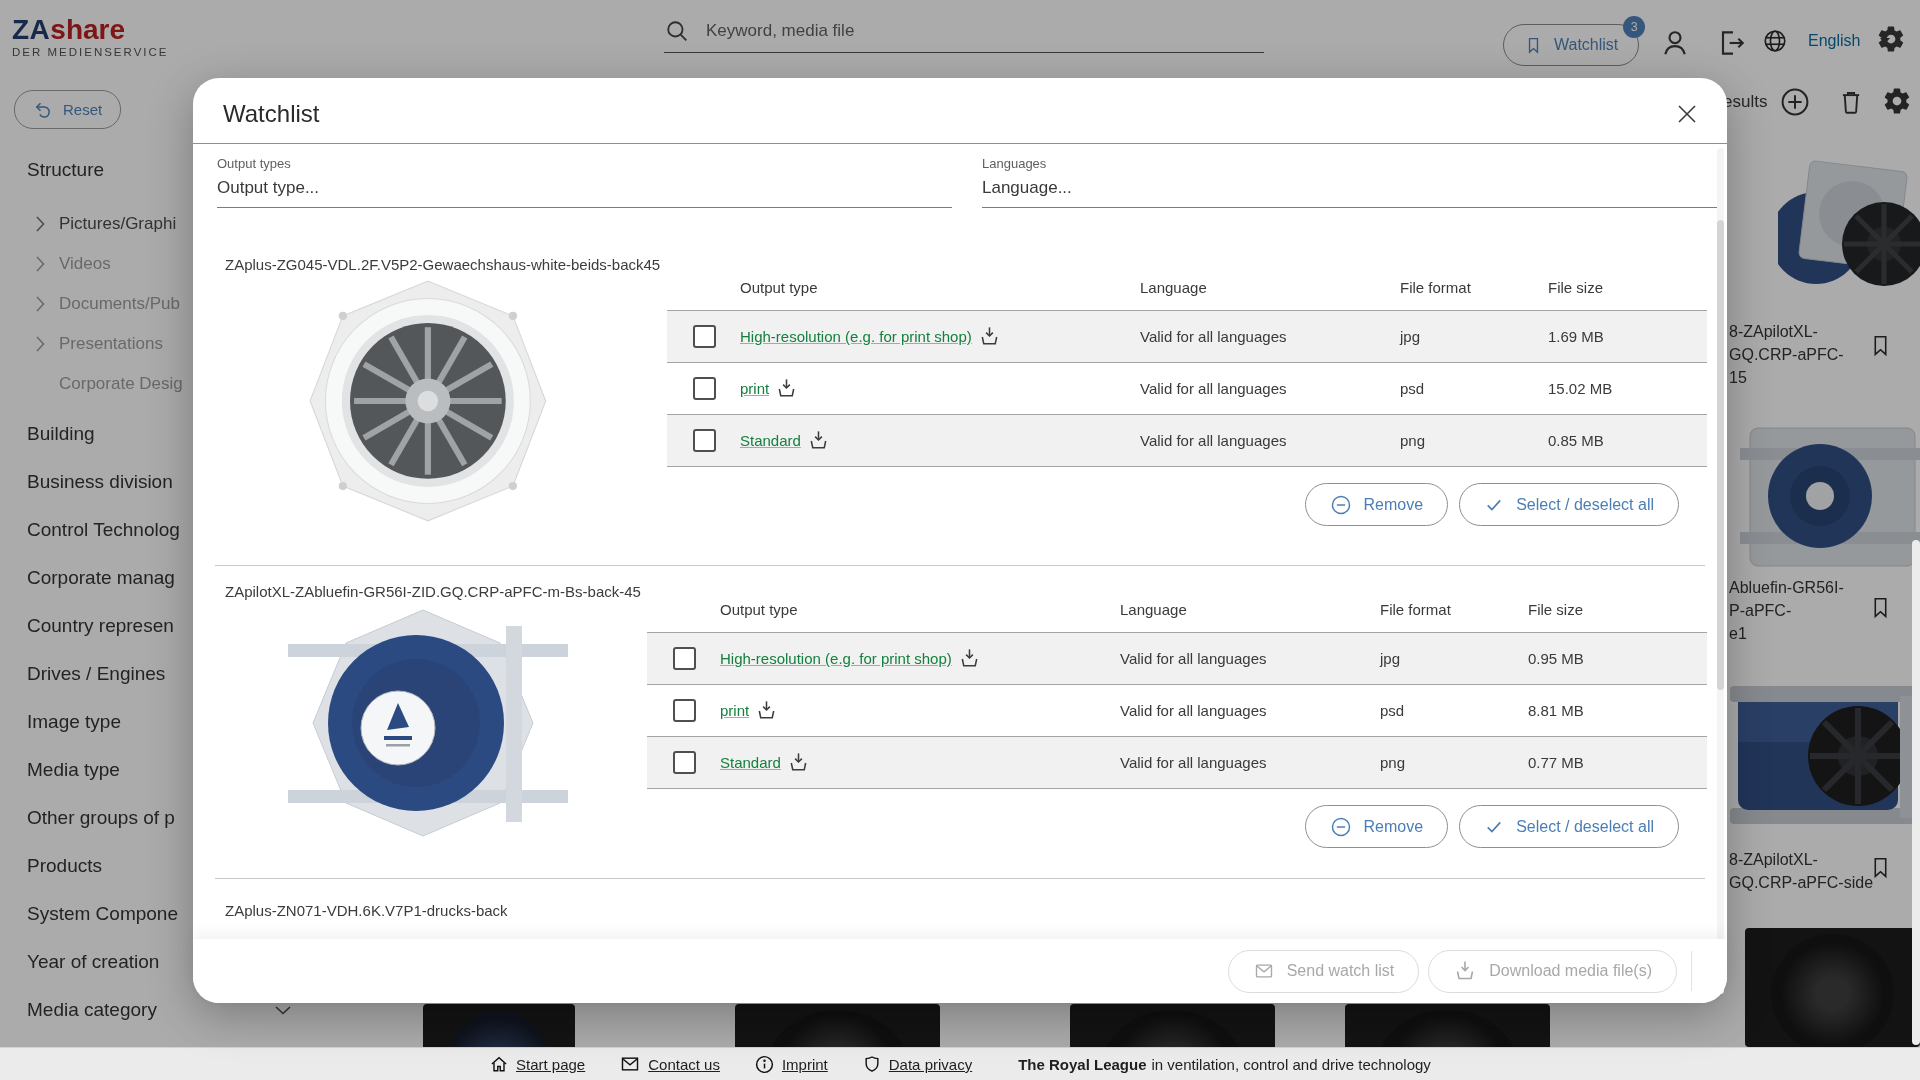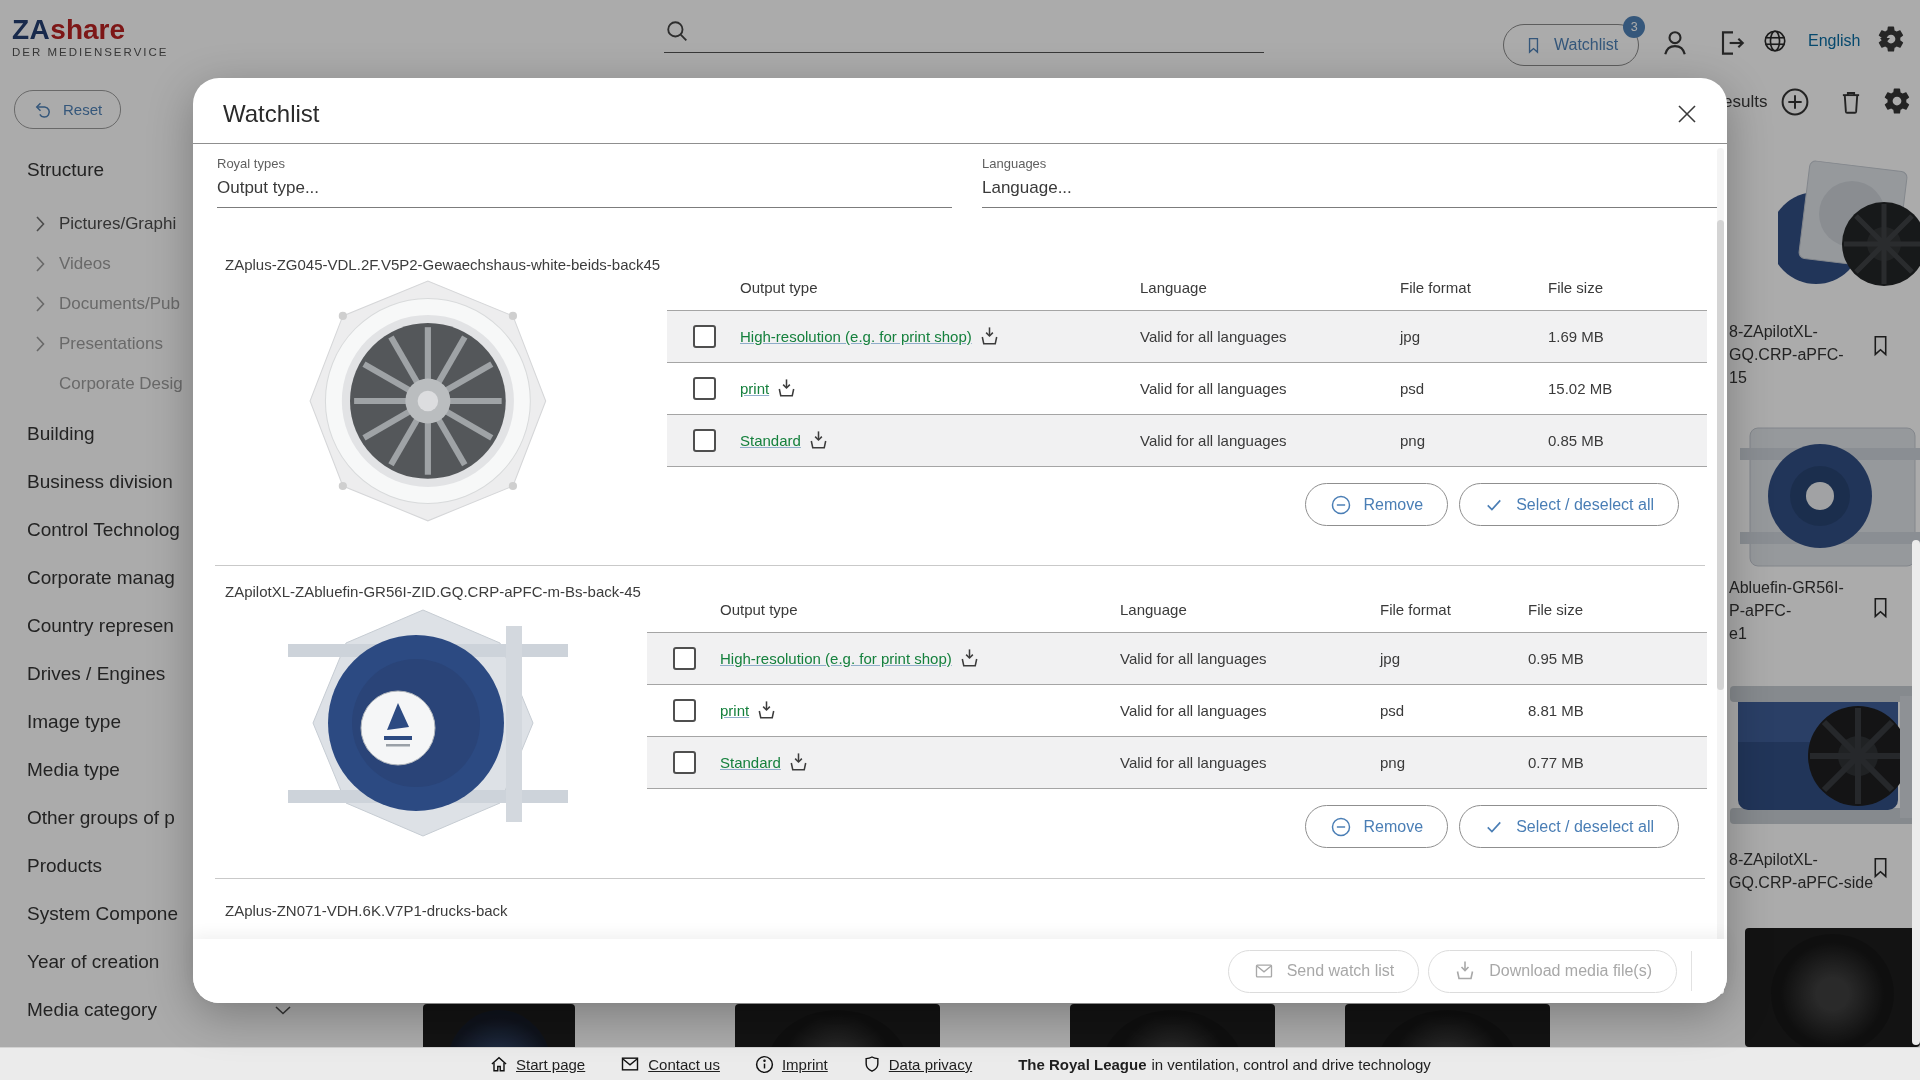--- a/index.html
+++ b/index.html
@@ -97,20 +97,21 @@
   <div class="abs logo">
     <div><span class="za">ZA</span><span class="share">share</span></div>
     <div class="sub">DER MEDIENSERVICE</div>
   </div>
 
   <div class="abs searchbox">
     <svg width="26" height="26" viewBox="0 0 24 24" fill="none" stroke="#3f3f3f" stroke-width="1.7">
         <circle cx="10.5" cy="10.5" r="6.6"></circle>
         <line x1="15.4" y1="15.4" x2="20.6" y2="20.6"></line>
       </svg>
+    <input type="text" placeholder="Keyword, media file" style="">
   </div>
 
   <div class="abs wl-pill">
     <svg width="19" height="22" viewBox="0 0 24 24" fill="none" stroke="#4a7eb5" stroke-width="1.7">
         <path d="M7 4h10v17l-5-4.5L7 21z"></path>
       </svg>
     <span>Watchlist</span>
     <span class="wl-badge">3</span>
   </div>
 
@@ -350,21 +351,21 @@
     <div class="abs m-title">Watchlist</div>
     <div class="abs m-close">
       <svg width="24" height="24" viewBox="0 0 24 24" fill="none" stroke="#3a3a3a" stroke-width="1.6">
           <line x1="4" y1="4" x2="20" y2="20"></line>
           <line x1="20" y1="4" x2="4" y2="20"></line>
         </svg>
     </div>
     <div class="abs m-divider"></div>
 
     <div class="abs filter" style="left:24px;width:735px;">
-      <div class="flabel">Royal types</div>
+      <div class="flabel">Output types</div>
       <div class="fvalue">Output type...</div>
     </div>
     <div class="abs filter" style="left:789px;width:736px;">
       <div class="flabel">Languages</div>
       <div class="fvalue">Language...</div>
     </div>
 
     <div class="abs item-name" style="left:32px;top:178px;">ZAplus-ZG045-VDL.2F.V5P2-Gewaechshaus-white-beids-back45</div>
     <div class="abs" style="left:80px;top:200px;">
       <svg width="320" height="250" viewBox="0 0 310 244">

